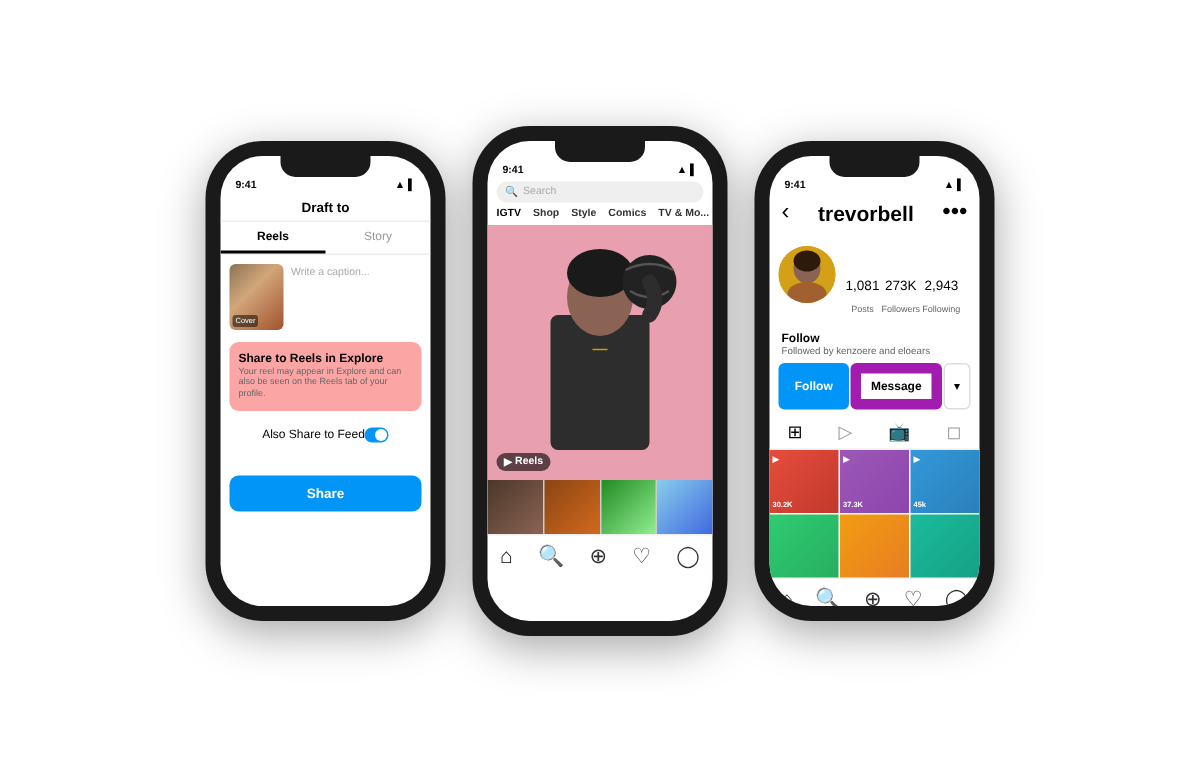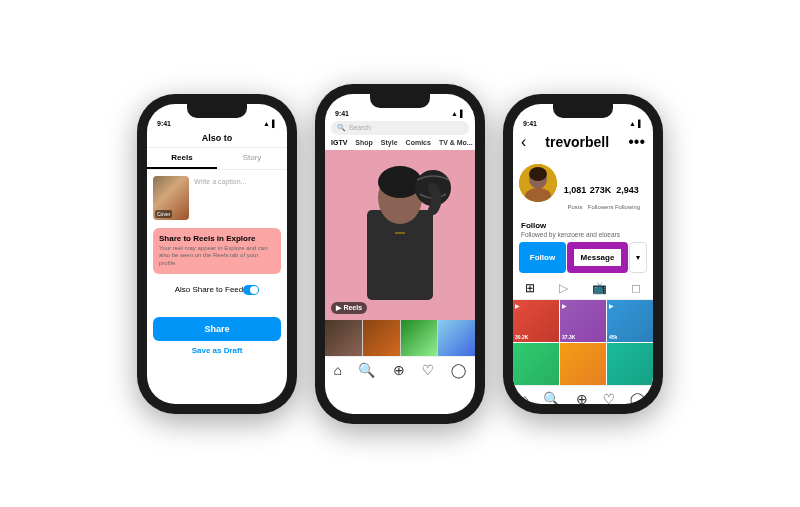--- a/index.html
+++ b/index.html
@@ -282,21 +282,21 @@
       border-radius: 50%;
       margin: 0 auto 4px;
       overflow: hidden;
       position: relative;
     }
     .stat {
       text-align: center;
     }
     .stat-num {
       font-size: 9px;
-      font-weight: 700;
+      font-weight: 400;
       display: block;
       margin-top: 28px;
     }
     .stat-label {
       font-size: 6px;
       color: #666;
     }
     .profile-name {
       font-size: 8px;
       font-weight: 600;
@@ -396,42 +396,41 @@
   <div class="phone phone-1">
     <div class="phone-inner">
       <div class="notch"></div>
       <div class="status-bar">
         <span>9:41</span>
         <div class="status-icons">
           <span>▲</span>
           <span>▌</span>
         </div>
       </div>
-      <div class="share-header">Also to</div>
+      <div class="share-header">Draft to</div>
       <div class="tabs">
         <div class="tab active">Reels</div>
         <div class="tab">Story</div>
       </div>
       <div class="share-content">
         <div class="share-preview">
           <div class="preview-thumb"></div>
           <div class="caption-input">Write a caption...</div>
         </div>
         <div class="share-option">
           <div class="share-option-title">Share to Reels in Explore</div>
           <div class="share-option-desc">Your reel may appear in Explore and can also be seen on the Reels tab of your profile.</div>
         </div>
         <div class="also-share">
           <span>Also Share to Feed</span>
           <div class="toggle-on">
             <div class="toggle-circle"></div>
           </div>
         </div>
         <button class="share-btn">Share</button>
-        <div class="draft-btn">Save as Draft</div>
       </div>
     </div>
   </div>
 
   <div class="phone phone-2">
     <div class="phone-inner">
       <div class="notch"></div>
       <div class="status-bar">
         <span>9:41</span>
         <div class="status-icons">

